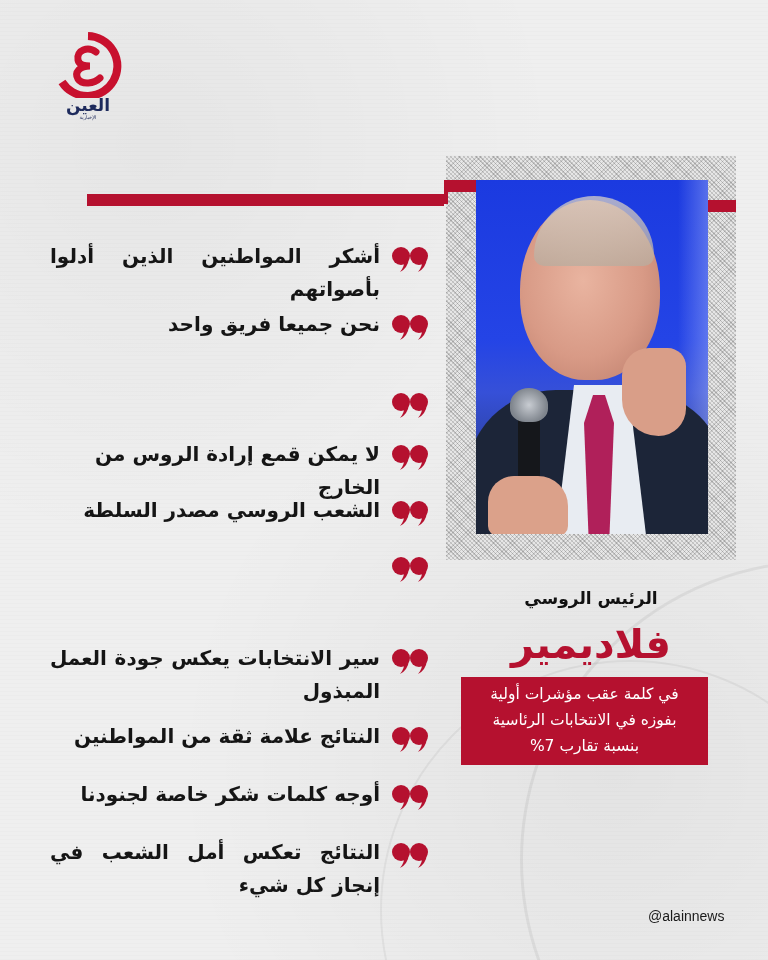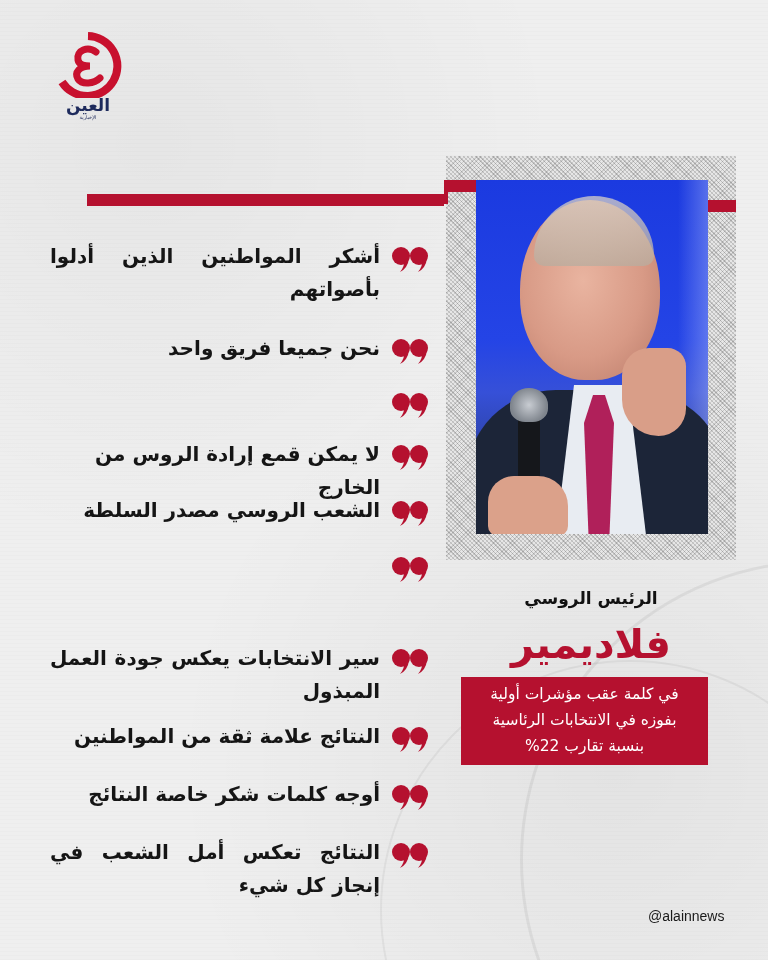--- a/index.html
+++ b/index.html
@@ -180,34 +180,34 @@
   <div class="mic-head"></div>
   <div class="hand-left"></div>
 </div>
 <div class="accent-right"></div>
 
 <div class="title-top">الرئيس الروسي</div>
 <div class="title-name">فلاديمير بوتين</div>
 <div class="info-box">
   <div>في كلمة عقب مؤشرات أولية</div>
   <div>بفوزه في الانتخابات الرئاسية</div>
-  <div>بنسبة تقارب 22%</div>
+  <div>بنسبة تقارب 7%</div>
 </div>
 
 <div class="quotes">
   <div class="quote" style="top:240px">
     <svg class="quote-icon" viewBox="0 0 40 26">
         <circle cx="29" cy="10" r="9" fill="#b5112f"></circle>
         <path d="M37 12 Q36 22 28 26 Q33 20 32 14Z" fill="#b5112f"></path>
         <circle cx="11" cy="10" r="9" fill="#b5112f"></circle>
         <path d="M19 12 Q18 22 10 26 Q15 20 14 14Z" fill="#b5112f"></path>
       </svg>
     <div class="quote-text">أشكر المواطنين الذين أدلوا بأصواتهم</div>
   </div>
-  <div class="quote" style="top:332px">
+  <div class="quote" style="top:308px">
     <svg class="quote-icon" viewBox="0 0 40 26">
         <circle cx="29" cy="10" r="9" fill="#b5112f"></circle>
         <path d="M37 12 Q36 22 28 26 Q33 20 32 14Z" fill="#b5112f"></path>
         <circle cx="11" cy="10" r="9" fill="#b5112f"></circle>
         <path d="M19 12 Q18 22 10 26 Q15 20 14 14Z" fill="#b5112f"></path>
       </svg>
     <div class="quote-text single">نحن جميعا فريق واحد</div>
   </div>
   <div class="quote" style="top:386px">
     <svg class="quote-icon" viewBox="0 0 40 26">
@@ -261,21 +261,21 @@
       </svg>
     <div class="quote-text single">النتائج علامة ثقة من المواطنين</div>
   </div>
   <div class="quote" style="top:778px">
     <svg class="quote-icon" viewBox="0 0 40 26">
         <circle cx="29" cy="10" r="9" fill="#b5112f"></circle>
         <path d="M37 12 Q36 22 28 26 Q33 20 32 14Z" fill="#b5112f"></path>
         <circle cx="11" cy="10" r="9" fill="#b5112f"></circle>
         <path d="M19 12 Q18 22 10 26 Q15 20 14 14Z" fill="#b5112f"></path>
       </svg>
-    <div class="quote-text single">أوجه كلمات شكر خاصة النتائج</div>
+    <div class="quote-text single">أوجه كلمات شكر خاصة لجنودنا</div>
   </div>
   <div class="quote" style="top:836px">
     <svg class="quote-icon" viewBox="0 0 40 26">
         <circle cx="29" cy="10" r="9" fill="#b5112f"></circle>
         <path d="M37 12 Q36 22 28 26 Q33 20 32 14Z" fill="#b5112f"></path>
         <circle cx="11" cy="10" r="9" fill="#b5112f"></circle>
         <path d="M19 12 Q18 22 10 26 Q15 20 14 14Z" fill="#b5112f"></path>
       </svg>
     <div class="quote-text">النتائج تعكس أمل الشعب في إنجاز كل شيء</div>
   </div>

